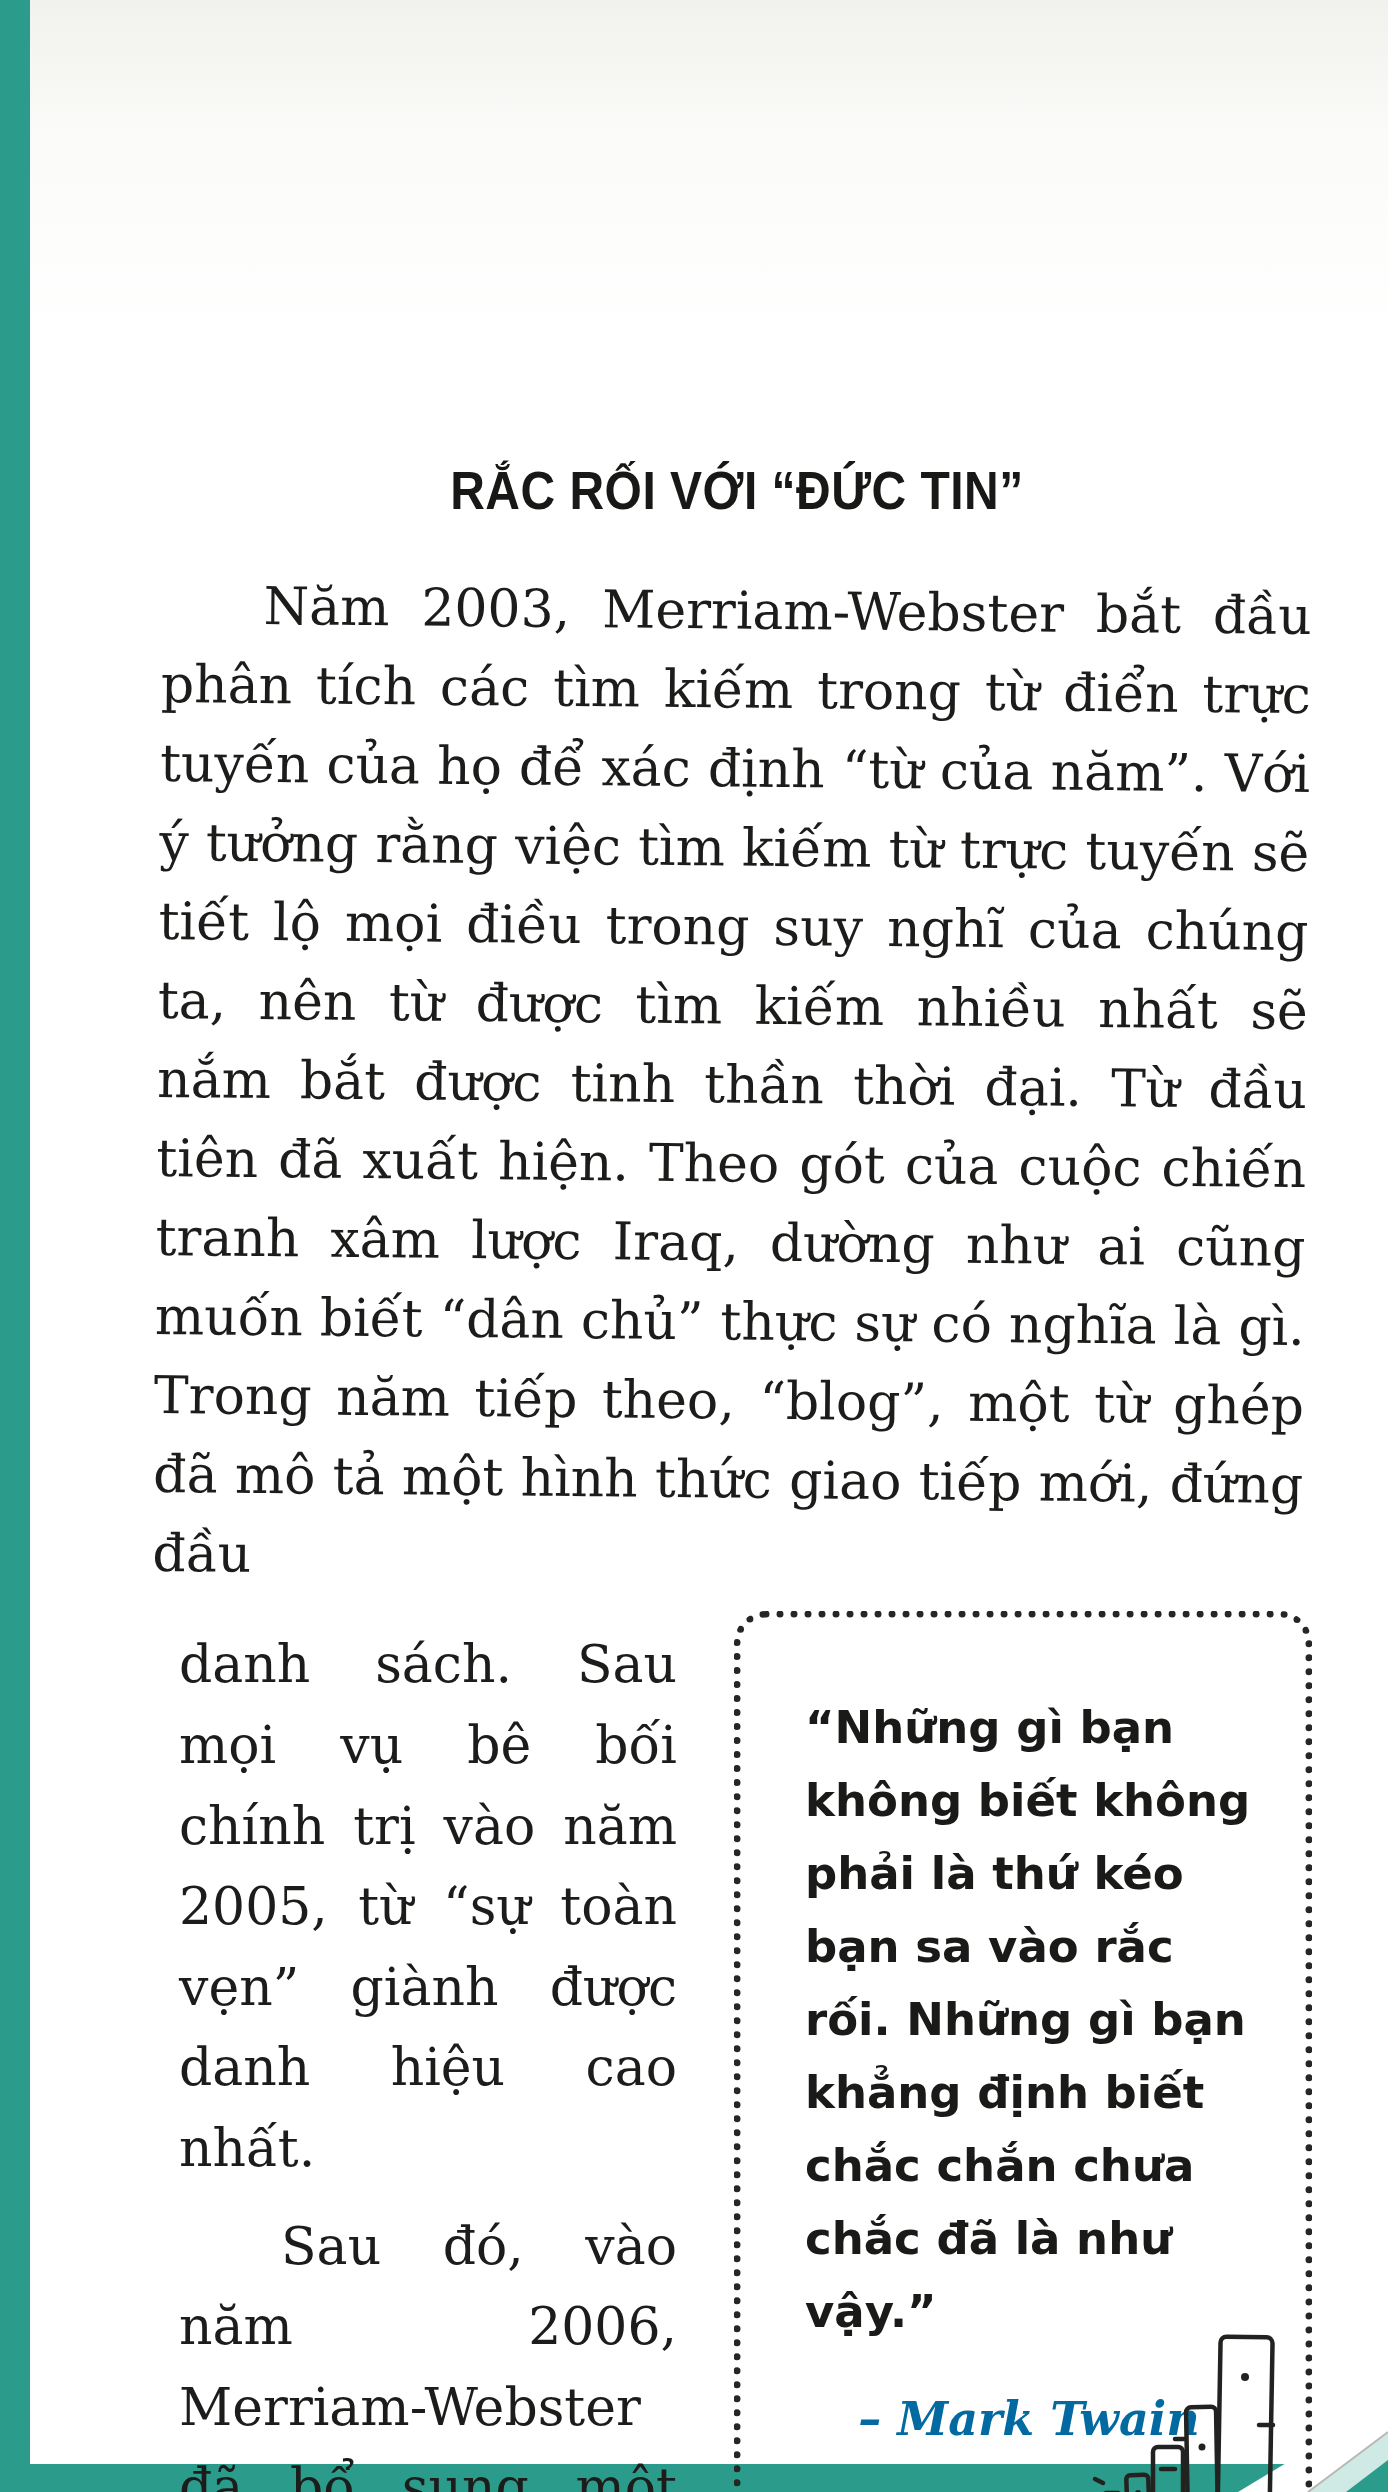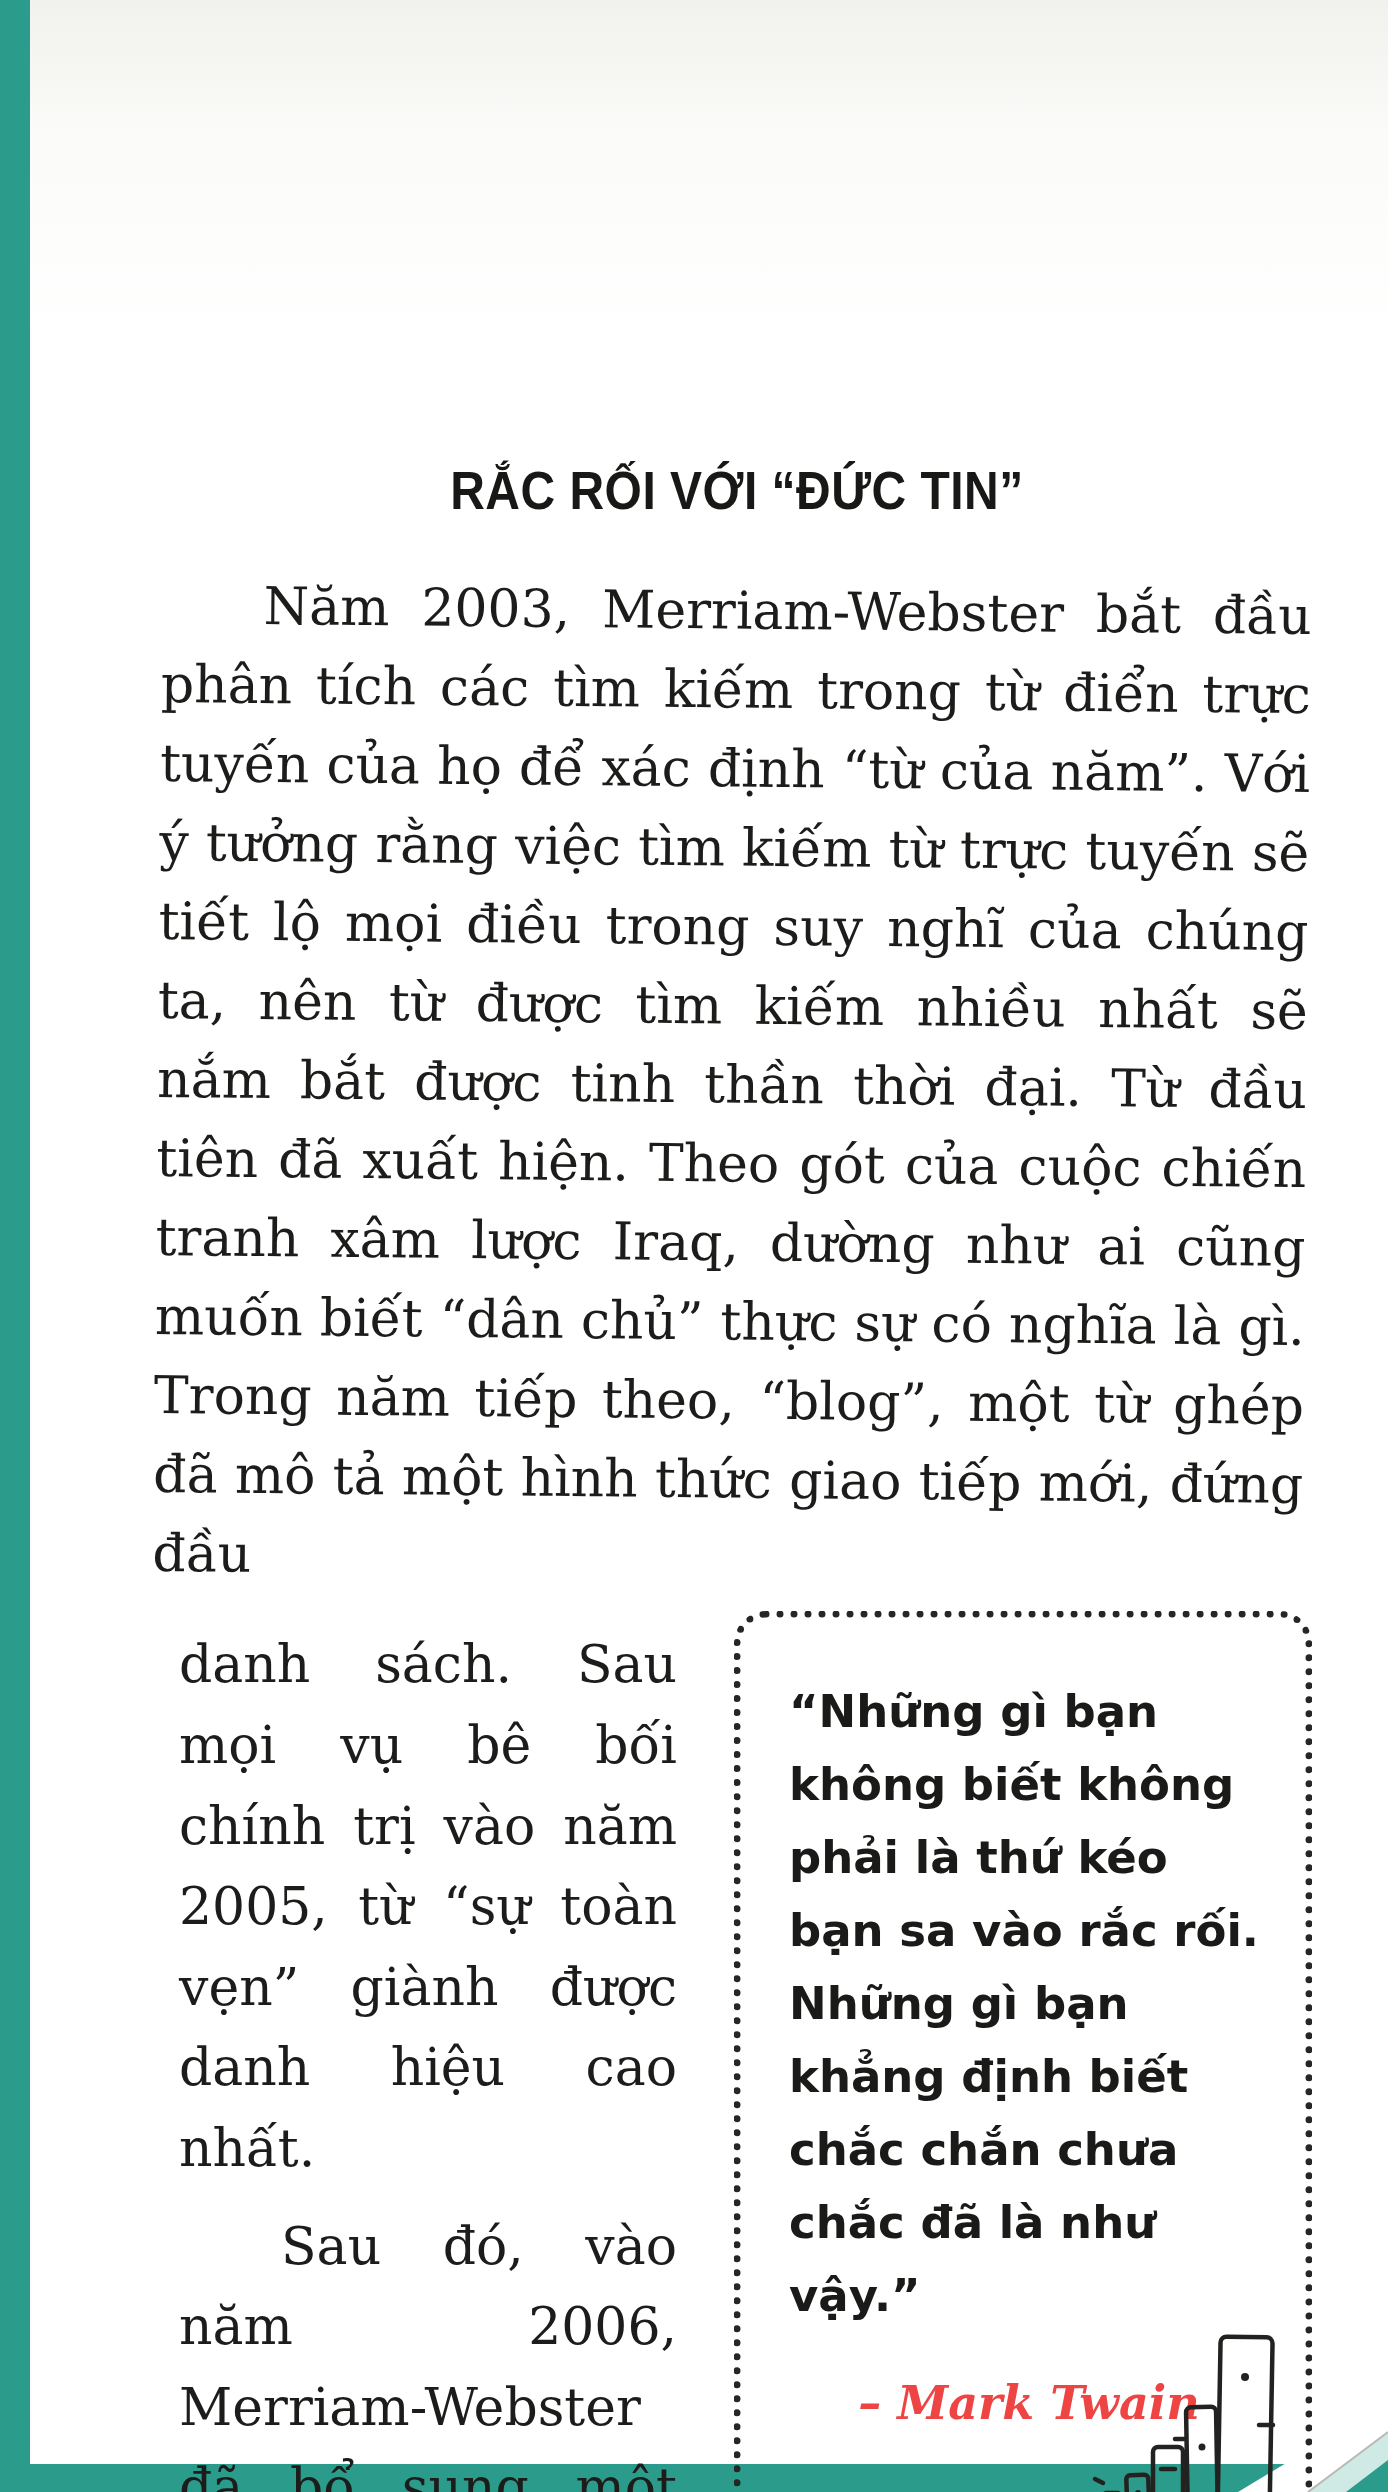--- a/index.html
+++ b/index.html
@@ -46,30 +46,30 @@
   .quote-wrap{
     flex:1;margin-left:40px;margin-top:4px;
   }
   .quote-box{
     position:relative;box-sizing:border-box;
     border:7px dotted #262624;border-radius:32px;
     min-height:952px;
     padding:58px 36px 40px 48px;
   }
   .quote-text{
-    margin:0;
+    margin:16px;
     font-family:"DejaVu Sans","Liberation Sans",sans-serif;
     font-weight:bold;font-size:45px;line-height:1.62;
     color:#1a1a18;text-align:left;
   }
   .quote-attr{
     margin:44px 0 0 0;text-align:center;
     font-family:"DejaVu Serif","Liberation Serif",serif;
     font-style:italic;font-size:46px;font-weight:bold;
-    color:#ef4444;
+    color:#0369a1;
   }
   .books{
     position:absolute;right:24px;bottom:8px;
   }
 </style>
 </head>
 <body>
 
 <div>
 

